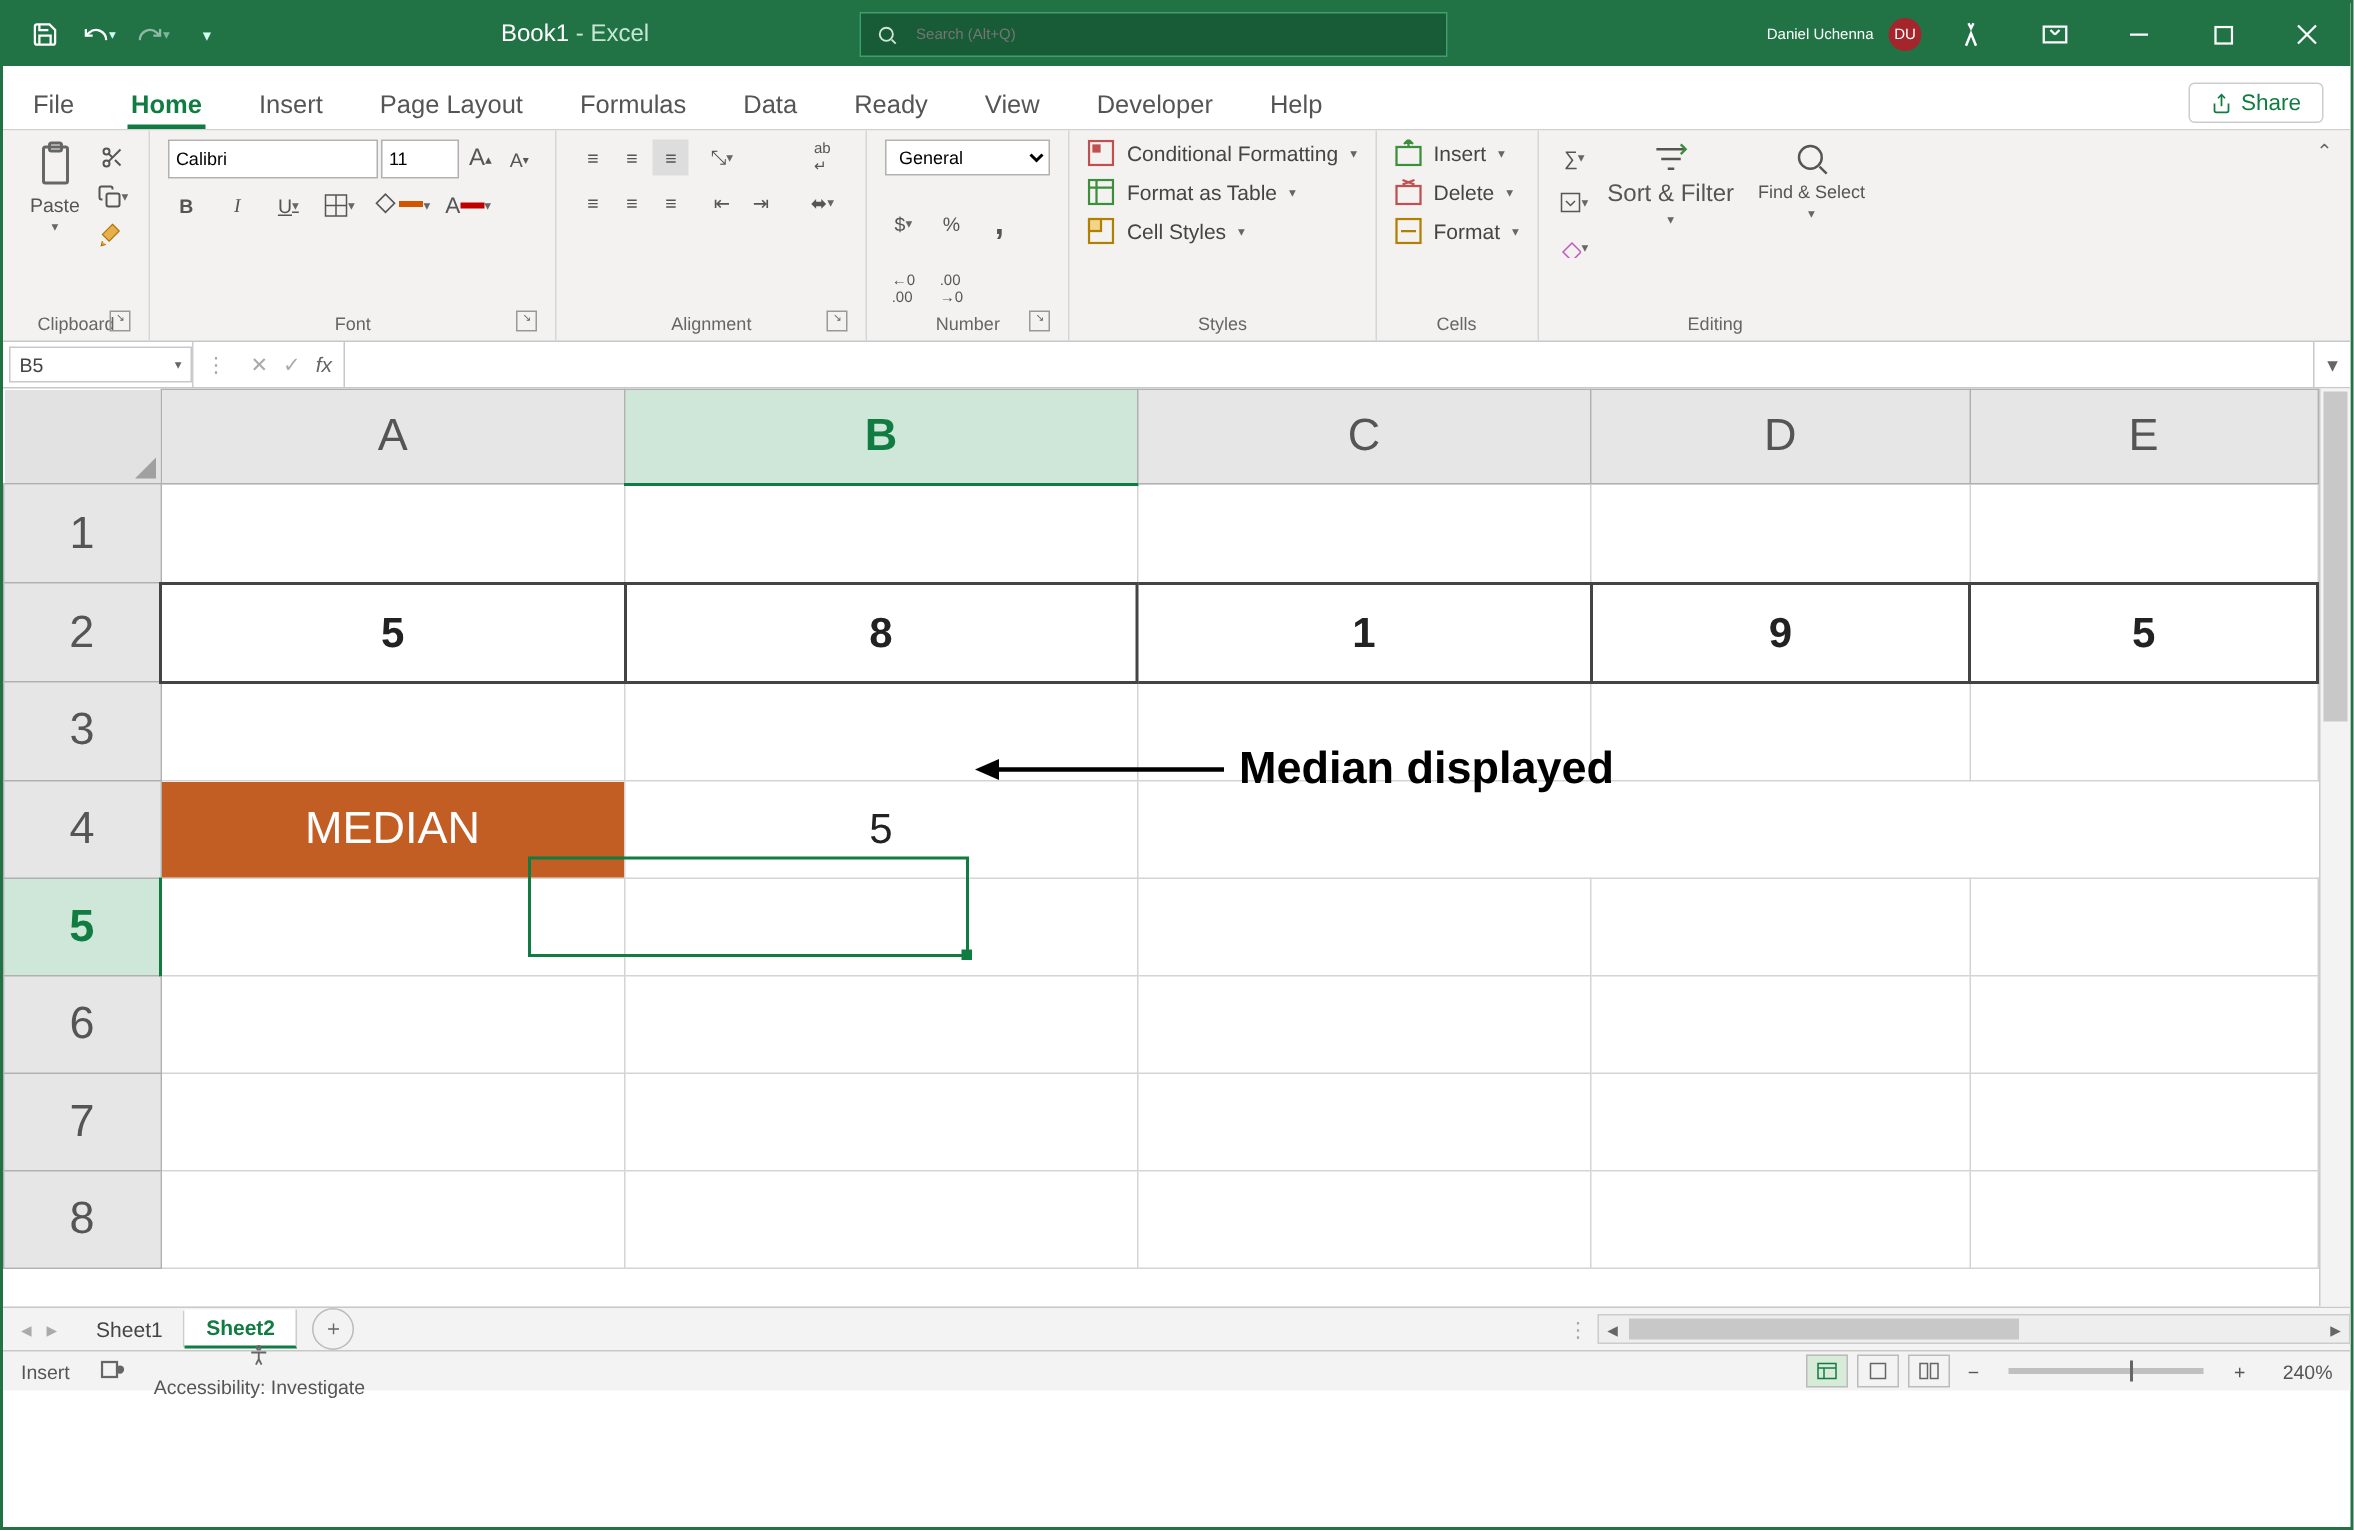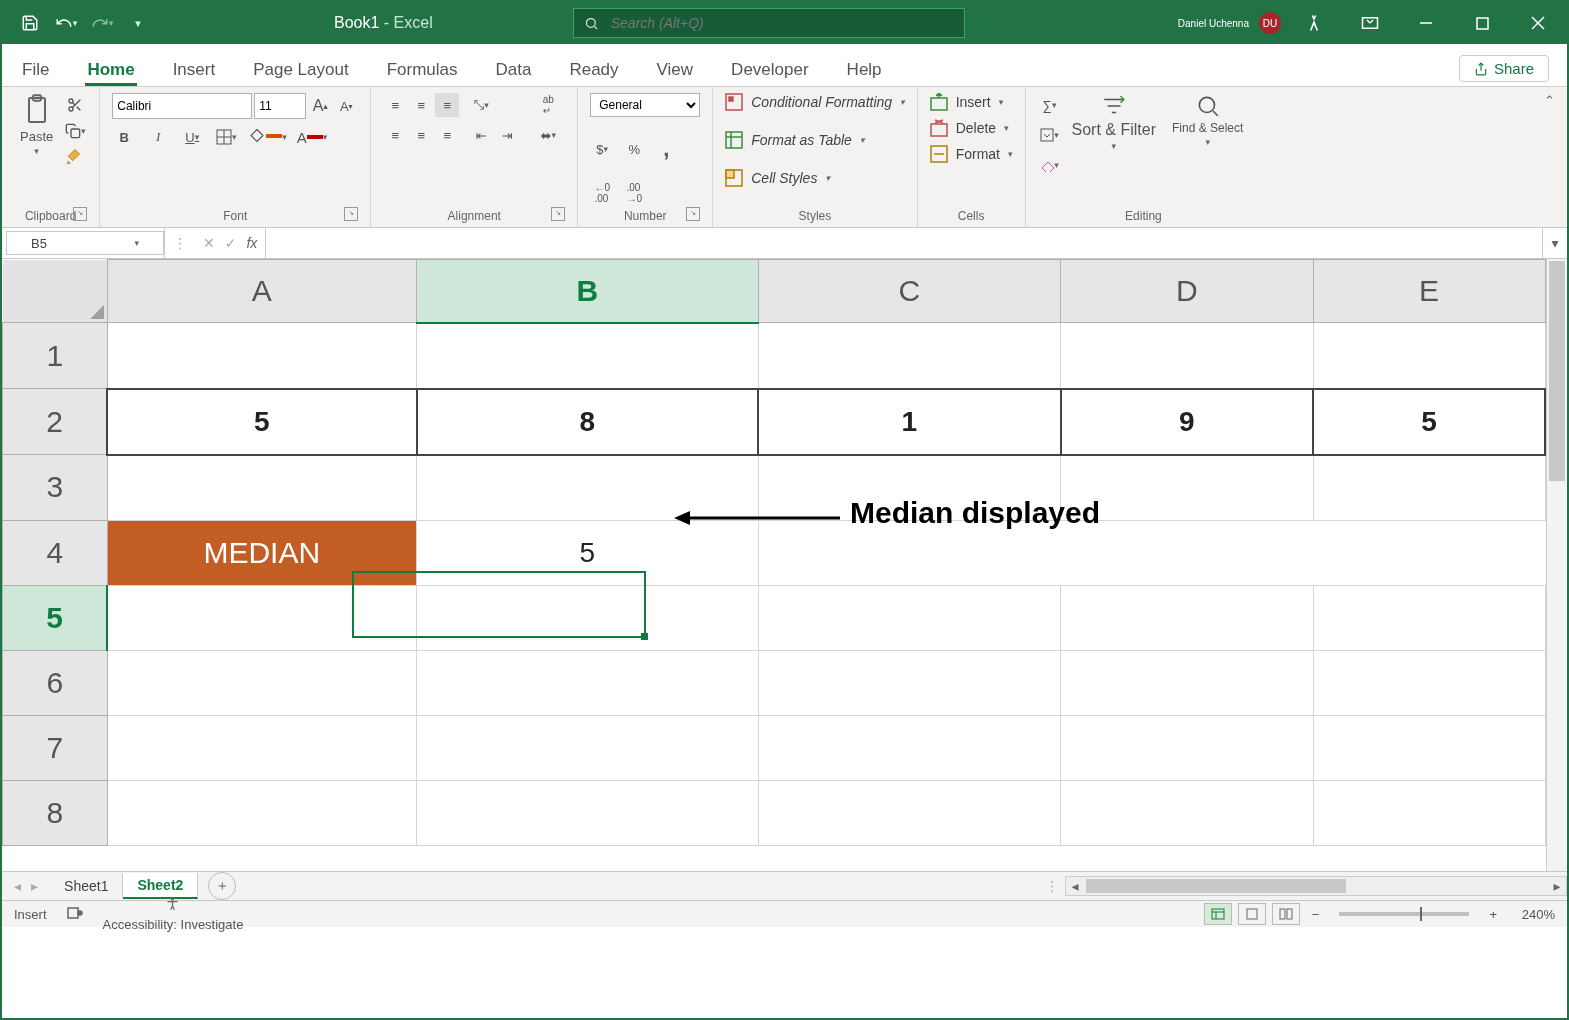--- a/index.html
+++ b/index.html
@@ -16,21 +16,21 @@
   html,body{margin:0;padding:0;font-family:"Segoe UI",Arial,sans-serif;font-size:14px;color:var(--text);}
   body{width:1569px;height:1020px;overflow:hidden;background:#fff;border:2px solid var(--excel-green);box-sizing:border-box;position:relative;}
 
   
   .titlebar{height:42px;background:var(--excel-green);display:flex;align-items:center;color:#fff;}
   .qat{display:flex;align-items:center;gap:4px;padding-left:12px;}
   .qat .btn{width:32px;height:32px;display:flex;align-items:center;justify-content:center;cursor:pointer;}
   .titlebar .title{margin-left:180px;font-size:16px;}
   .titlebar .title .gray{color:#c6e6d3;}
   .searchwrap{margin-left:140px;display:flex;align-items:center;background:var(--excel-green-dark);border:1px solid #3f9e6e;height:28px;width:370px;padding:0 10px;gap:10px;color:#d0ead9;}
-  .searchwrap input{background:transparent;border:0;outline:0;color:#d0ead9;font-size:14px;width:300px;font-style:italic;}
+  .searchwrap input{background:transparent;border:0;outline:0;color:#d0ead9;font-size:10px;width:300px;}
   .titlebar .user{margin-left:auto;display:flex;align-items:center;gap:10px;padding-right:6px;}
   .avatar{width:22px;height:22px;border-radius:50%;background:#a4262c;color:#fff;font-size:10px;display:flex;align-items:center;justify-content:center;}
   .winbtn{width:46px;height:42px;display:flex;align-items:center;justify-content:center;cursor:pointer;}
 
   
   .menubar{height:42px;background:#fff;display:flex;align-items:flex-end;padding:0 18px;gap:34px;border-bottom:1px solid var(--border);}
   .menubar .tab{padding:6px 2px 6px 2px;font-size:17px;color:#555;cursor:pointer;}
   .menubar .tab.active{color:var(--selected-green);font-weight:600;border-bottom:3px solid var(--selected-green);padding-bottom:3px;}
   .share-btn{margin-left:auto;border:1px solid #ccc;padding:4px 14px;border-radius:4px;color:var(--selected-green);font-size:15px;display:flex;align-items:center;gap:6px;margin-bottom:4px;}
 
@@ -45,21 +45,21 @@
   .row{display:flex;align-items:center;gap:2px;}
   .bigbtn{display:flex;flex-direction:column;align-items:center;justify-content:center;font-size:13px;color:#555;padding:0 6px;cursor:pointer;gap:2px;}
   select,.sel{height:24px;border:1px solid #b0b0b0;background:#fff;font-size:12px;padding:0 4px;}
   .font-name{width:130px;} .font-size{width:42px;}
   .fmtline{display:flex;align-items:center;gap:8px;font-size:14px;color:#444;cursor:pointer;white-space:nowrap;}
   .ico{width:18px;height:18px;display:inline-flex;align-items:center;justify-content:center;}
   .chev{font-size:9px;color:#666;}
 
   
   .fbar{height:30px;display:flex;align-items:center;border-bottom:1px solid #c8c8c8;background:#fff;}
-  .namebox{width:108px;border:1px solid #c8c8c8;margin:2px 0 2px 4px;height:22px;display:flex;align-items:center;padding:0 24px;font-size:13px;justify-content:space-between;}
+  .namebox{width:108px;border:1px solid #c8c8c8;margin:2px 0 2px 4px;height:22px;display:flex;align-items:center;padding:0 6px;font-size:13px;justify-content:space-between;}
   .fbar .fxbtns{display:flex;align-items:center;padding:0 8px;gap:10px;color:#aaa;}
   .fbar .fxinput{flex:1;border-left:1px solid #c8c8c8;height:100%;padding:0 8px;display:flex;align-items:center;}
   .fbar .fxdrop{width:24px;border-left:1px solid #c8c8c8;height:100%;display:flex;align-items:center;justify-content:center;color:#666;}
 
   
   .gridarea{position:relative;height:612px;display:flex;}
   .grid-main{flex:1;overflow:hidden;position:relative;}
   table.sheet{border-collapse:collapse;width:100%;}
   .corner{width:82px;height:60px;background:#e2e2e2;border-right:1px solid #b0b0b0;border-bottom:1px solid #b0b0b0;position:relative;}
   .corner::after{content:"";position:absolute;right:3px;bottom:3px;width:0;height:0;border-left:14px solid transparent;border-bottom:14px solid #a0a0a0;}
@@ -310,21 +310,21 @@
       </div>
       <div class="row" style="gap:8px;">
         <div class="rbtn" style="font-size:10px;">←0<br>.00</div>
         <div class="rbtn" style="font-size:10px;">.00<br>→0</div>
       </div>
     </div>
     <div class="label"><span>Number</span><span class="launcher">↘</span></div>
   </div>
 
   <div class="group">
-    <div class="controls stack" style="gap:20px;font-style:italic;">
+    <div class="controls stack" style="gap:8px;">
       <div class="fmtline">
           <span class="ico">
             <svg width="18" height="18" fill="none" stroke="#c05050" stroke-width="1.5">
               <rect x="1" y="1" width="16" height="16"></rect>
               <rect x="4" y="4" width="4" height="4" fill="#c05050"></rect>
             </svg>
           </span>
           <span>Conditional Formatting</span> 
           <span class="chev">▾</span>
         </div>
@@ -524,21 +524,21 @@
             <td class="cell"></td>
             <td class="cell"></td>
           </tr>
   </tbody>
       </table>
 
   <div class="selection" style="left:350px;top:312px;width:290px;height:63px;">
         <div class="handle"></div>
       </div>
 
-  <div class="annotation" style="left:670px;top:237px;align-items:flex-end;">
+  <div class="annotation" style="left:646px;top:237px;">
     <svg width="170" height="24" viewBox="0 0 170 24">
           <line x1="10" y1="12" x2="168" y2="12" stroke="#000" stroke-width="3"></line>
           <polygon points="2,12 18,5 18,19" fill="#000"></polygon>
         </svg>
     <span>Median displayed</span>
   </div>
   </div>
   <div class="vsb">
       <div class="thumb"></div>
     </div>

